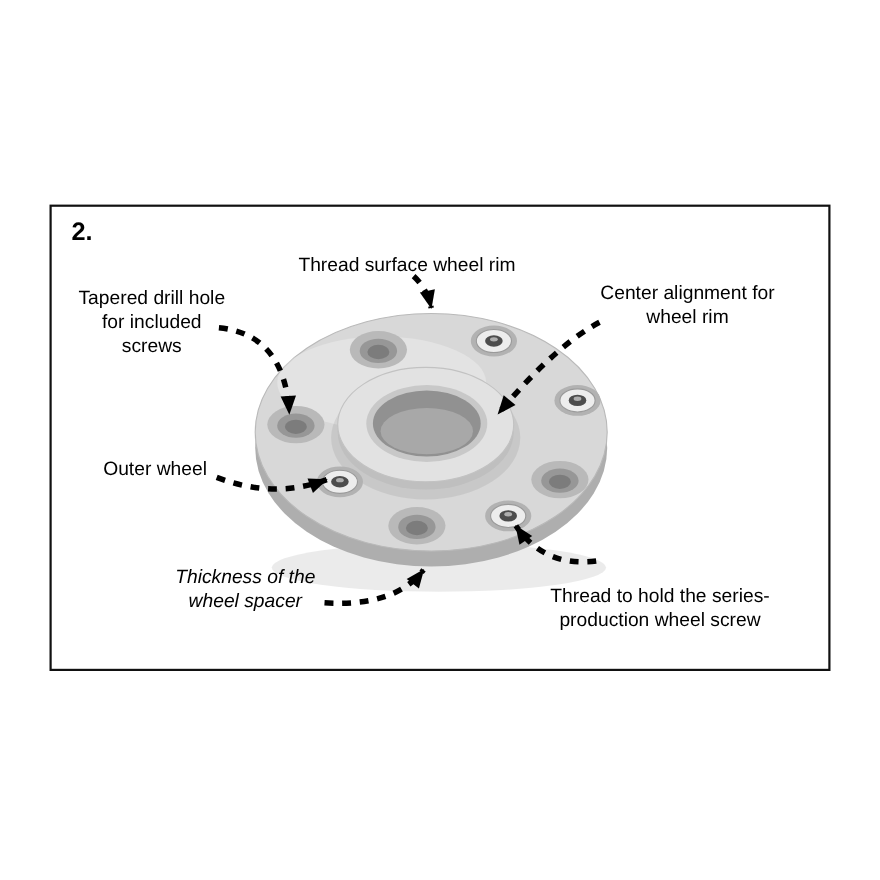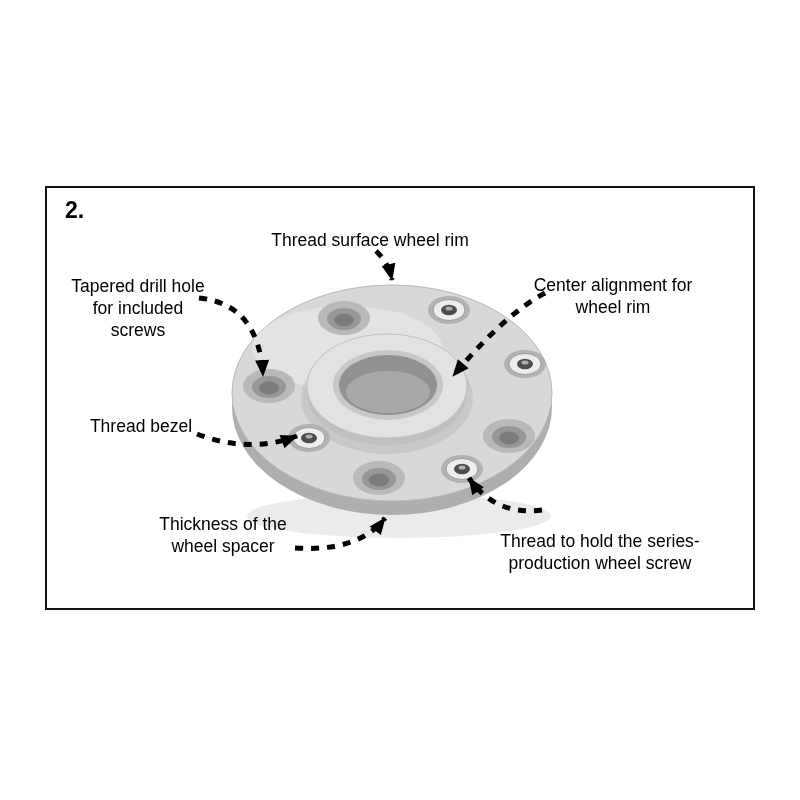--- a/index.html
+++ b/index.html
@@ -19,24 +19,24 @@
   .step-number {
     position: absolute; left: 18px; top: 9px;
     font-size: 23px; font-weight: 700;
   }
   .illustration { position: absolute; left: 0; top: 0; width: 706px; height: 420px; }
   .label {
     position: absolute; font-size: 17.5px; line-height: 1.27;
     text-align: center; white-space: pre-line;
   }
   .lbl-bearing   { left: 173px; top: 41px;  width: 300px; }
-  .lbl-tapered   { left: 0px;   top: 87px;  width: 182px; }
-  .lbl-center    { left: 440px; top: 67px;  width: 252px; margin-top: 19px; }
+  .lbl-tapered   { left: 0px;   top: 71px;  width: 182px; }
+  .lbl-center    { left: 452px; top: 67px;  width: 252px; }
   .lbl-bezel     { left: 18px;  top: 227px; width: 152px; }
-  .lbl-thickness { left: 65px;  top: 325px; width: 222px; }
+  .lbl-thickness { left: 65px;  top: 325px; width: 222px; font-style: italic; }
   .lbl-thread    { left: 402px; top: 342px; width: 302px; }
 
   
   .disc-side   { fill: var(--disc_side, #aeaeae); }
   .disc-top    { fill: var(--disc_top, #d8d8d8); stroke: #b9b9b9; stroke-width: 1; }
   .hub-side    { fill: var(--hub_side, #bfbfbf); }
   .hub-top     { fill: var(--hub_top, #e2e2e2); stroke: #c2c2c2; stroke-width: 1; }
   .bore-rim    { fill: #c8c8c8; }
   .bore        { fill: var(--bore, #919191); }
   .bore-floor  { fill: #a8a8a8; }
@@ -142,19 +142,19 @@
       <path class="arrow" d="M 495 322 Q 448 328 422 290"></path>
     </g>
   </svg>
 
   <div class="label lbl-bearing">Thread surface wheel rim</div>
   <div class="label lbl-tapered">Tapered drill hole
 for included
 screws</div>
   <div class="label lbl-center">Center alignment for
 wheel rim</div>
-  <div class="label lbl-bezel">Thread bezel</div>
+  <div class="label lbl-bezel">Outer wheel</div>
   <div class="label lbl-thickness">Thickness of the
 wheel spacer</div>
   <div class="label lbl-thread">Thread to hold the series-
 production wheel screw</div>
 
 </div>
 
 </body></html>

